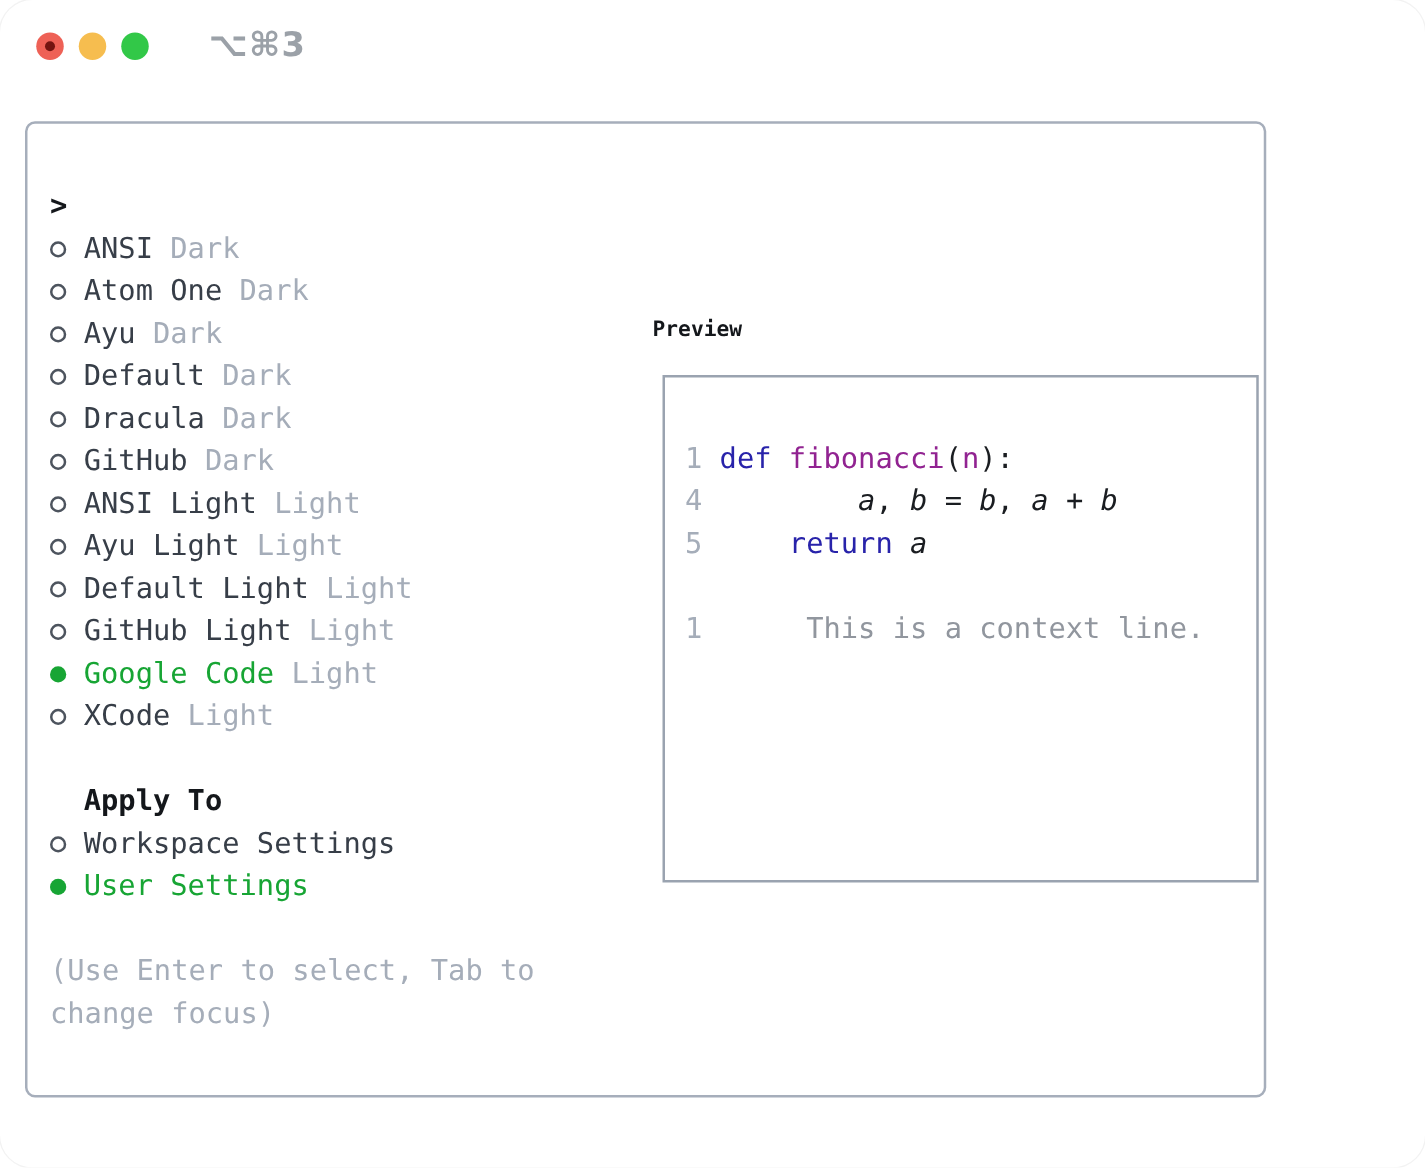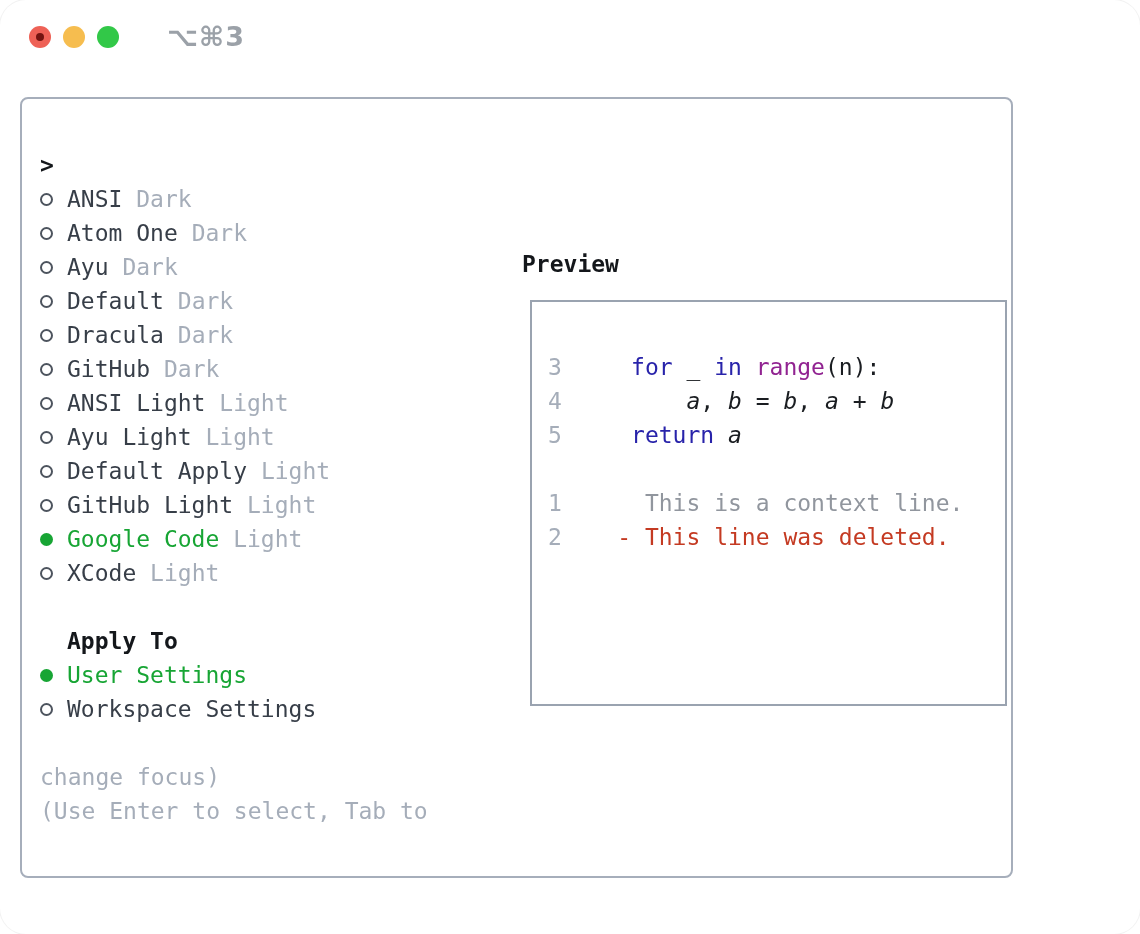--- a/index.html
+++ b/index.html
@@ -57,21 +57,21 @@
   .theme-name { color: var(--item_dark); }
   .theme-variant { color: var(--muted_gray); text-align: center; }
   .row.selected .theme-name, .row.selected .opt-name { color: var(--selected_green); }
   .opt-name { color: var(--item_dark); }
   .spacer { height: 34px; }
   .hint { color: var(--muted_gray); }
 
   
   .preview-header {
     position: absolute; left: 500px; top: 148px; height: 34px; line-height: 34px;
-    font-size: 23px; font-weight: 700; color: var(--heading_black);
+    font-size: 17px; font-weight: 700; color: var(--heading_black);
   }
   .preview-box {
     position: absolute; left: 508px; top: 201px; width: 477px; height: 406px;
     border: 2px solid var(--preview_border); background: #fff;
     box-sizing: border-box; overflow: hidden;
   }
   .preview-code { padding: 48px 0 0 16px; }
   .code-line { height: 34px; line-height: 34px; white-space: pre; font-size: 23px;
                color: var(--code_black); }
   .lineno { display: inline-block; width: 1ch; margin-right: 1ch;
@@ -149,21 +149,21 @@
   </div>
 
   <div class="row">
     <span class="marker-col"><span class="marker dot-open"></span></span>
     <span class="theme-name">Ayu Light </span>
     <span class="theme-variant">Light</span>
   </div>
 
   <div class="row">
     <span class="marker-col"><span class="marker dot-open"></span></span>
-    <span class="theme-name">Default Apply </span>
+    <span class="theme-name">Default Light </span>
     <span class="theme-variant">Light</span>
   </div>
 
   <div class="row">
     <span class="marker-col"><span class="marker dot-open"></span></span>
     <span class="theme-name">GitHub Light </span>
     <span class="theme-variant">Light</span>
   </div>
 
   <div class="row selected">
@@ -180,44 +180,43 @@
 </div>
 
       <div class="spacer"></div>
 
       <div class="row">
         <span class="marker-col"></span>
         <span class="hdr">Apply To</span>
       </div>
 
       <div id="apply-list">
+  <div class="row">
+    <span class="marker-col"><span class="marker dot-open"></span></span>
+    <span class="opt-name">Workspace Settings</span>
+  </div>
+
   <div class="row selected">
     <span class="marker-col"><span class="marker dot-filled"></span></span>
     <span class="opt-name">User Settings</span>
   </div>
-
-  <div class="row">
-    <span class="marker-col"><span class="marker dot-open"></span></span>
-    <span class="opt-name">Workspace Settings</span>
-  </div>
 </div>
 
       <div class="spacer"></div>
 
+      <div class="row hint">(Use Enter to select, Tab to</div>
       <div class="row hint">change focus)</div>
-      <div class="row hint">(Use Enter to select, Tab to</div>
     </div>
 
     <div class="preview-header">Preview</div>
 
     <div class="preview-box">
       <div class="preview-code" id="preview-code">
-          <div class="code-line"><span class="lineno">3</span><span class="tok-pl">    </span><span class="tok-kw">for</span><span class="tok-pl"> _ </span><span class="tok-kw">in</span><span class="tok-pl"> </span><span class="tok-fn">range</span><span class="tok-pl">(n):</span></div>
+          <div class="code-line"><span class="lineno">1</span><span class="tok-kw">def</span><span class="tok-pl"> </span><span class="tok-fn">fibonacci</span><span class="tok-pl">(</span><span class="tok-prm">n</span><span class="tok-pl">):</span></div>
           <div class="code-line"><span class="lineno">4</span><span class="tok-pl">        </span><span class="tok-vr">a</span><span class="tok-pl">, </span><span class="tok-vr">b</span><span class="tok-pl"> = </span><span class="tok-vr">b</span><span class="tok-pl">, </span><span class="tok-vr">a</span><span class="tok-pl"> + </span><span class="tok-vr">b</span></div>
           <div class="code-line"><span class="lineno">5</span><span class="tok-pl">    </span><span class="tok-kw">return</span><span class="tok-pl"> </span><span class="tok-vr">a</span></div>
           <div class="code-line"><span class="lineno"></span></div>
           <div class="code-line"><span class="lineno">1</span><span class="tok-ctx">     This is a context line.</span></div>
-          <div class="code-line"><span class="lineno">2</span><span class="tok-del">   - This line was deleted.</span></div>
         </div>
     </div>
 
   </div>
 </div>
 
 </body></html>

